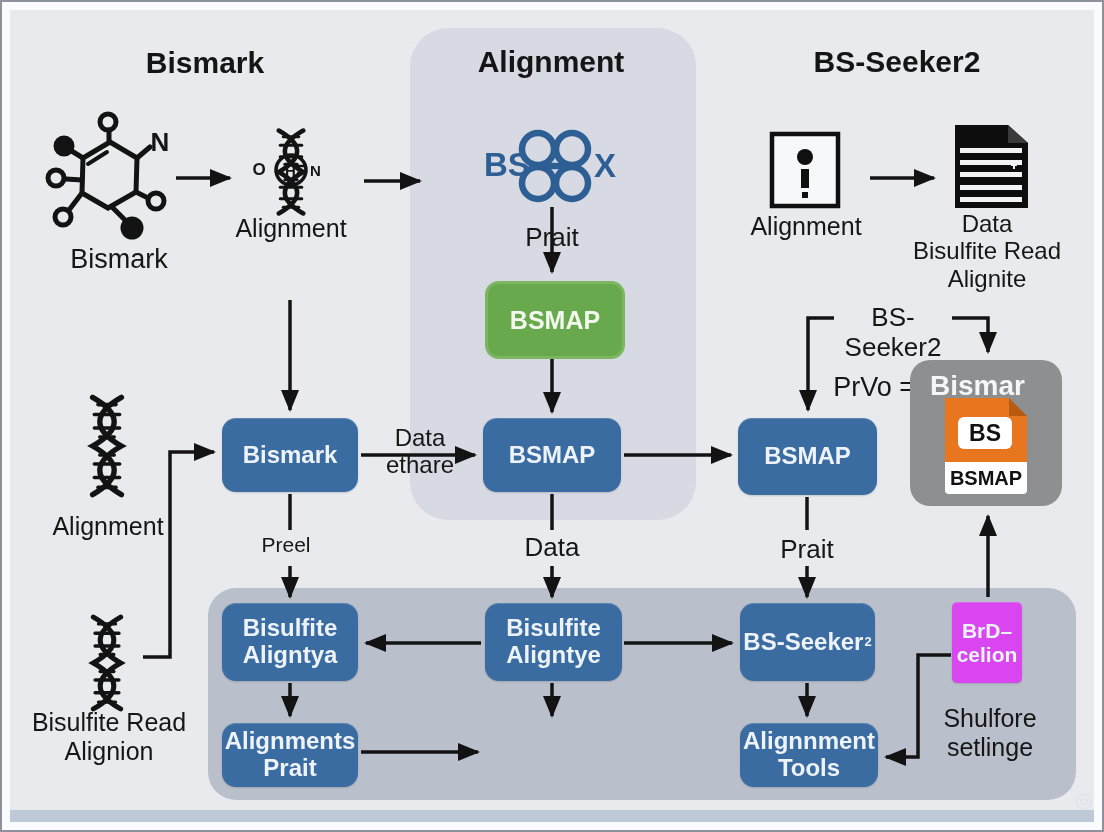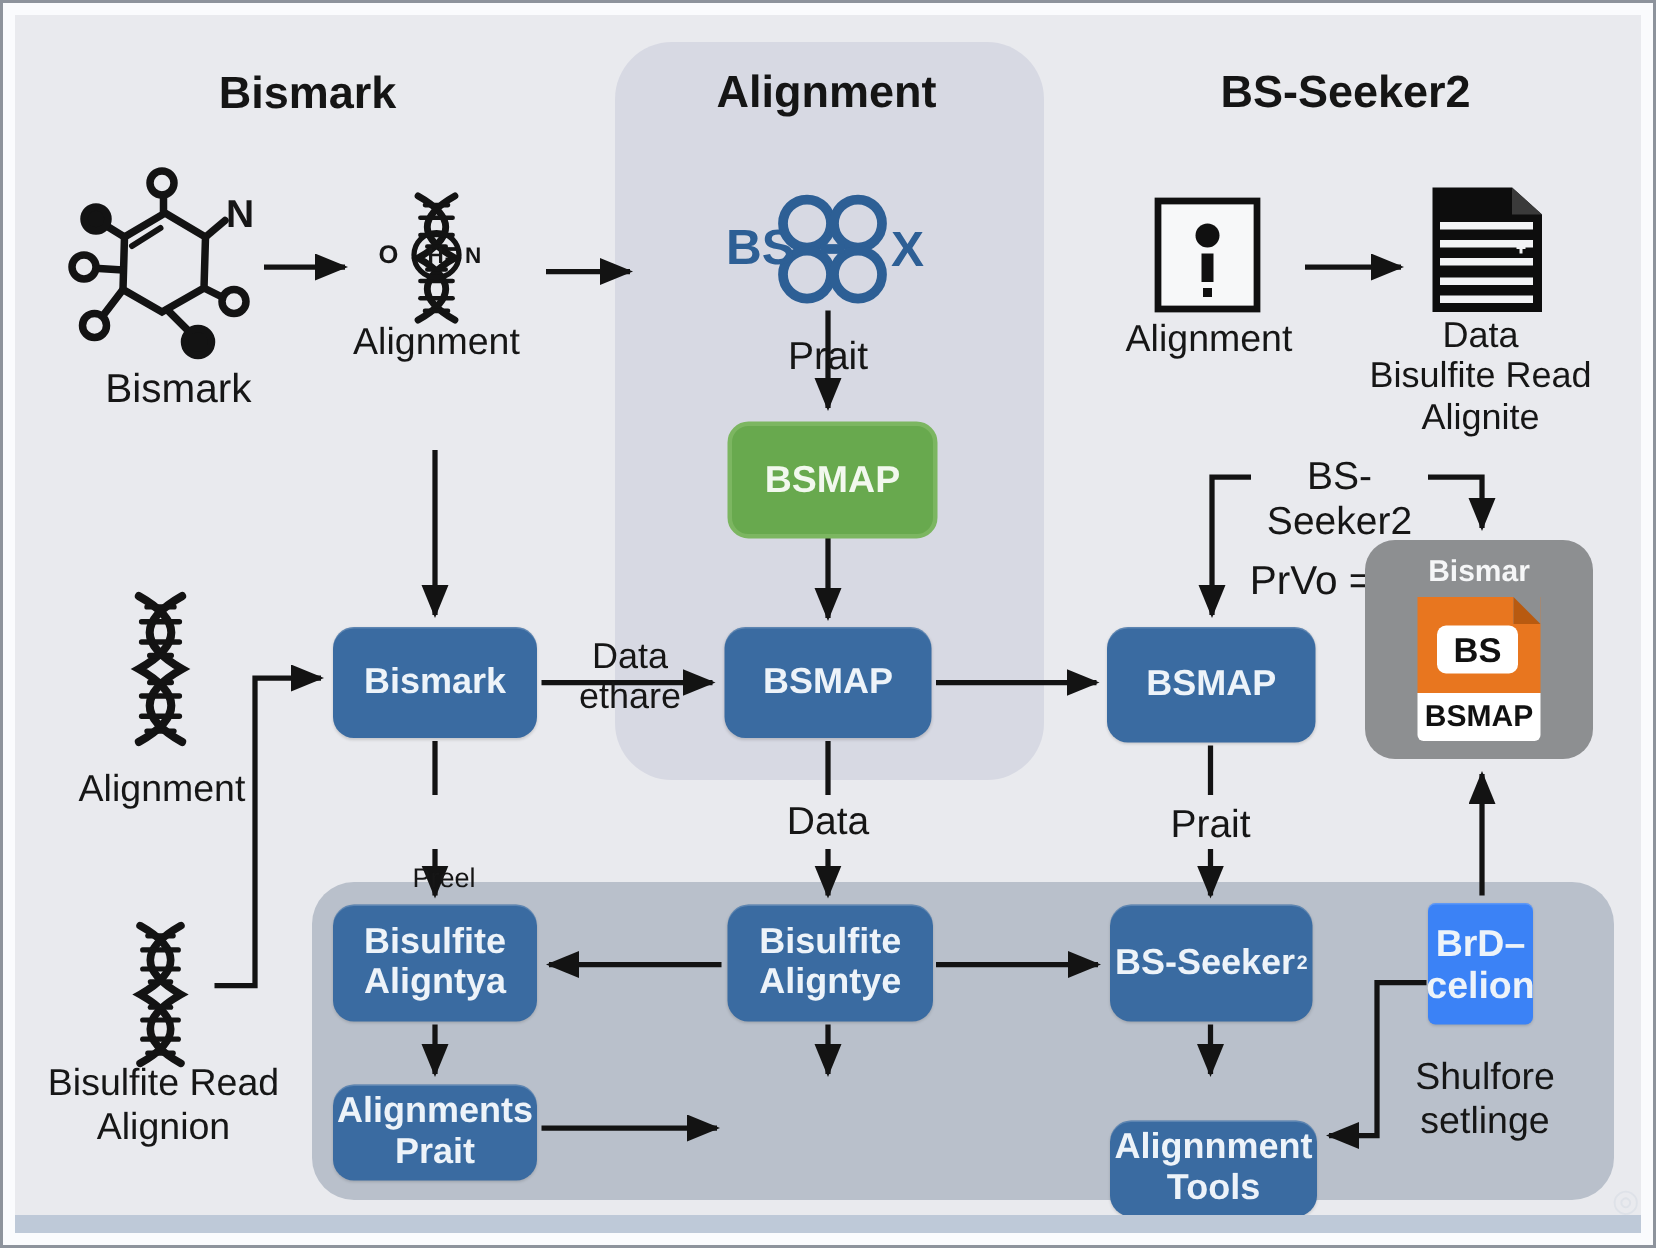--- a/index.html
+++ b/index.html
@@ -31,34 +31,34 @@
        font-weight:bold;font-size:24px;border-radius:14px;display:flex;
        align-items:center;justify-content:center;text-align:center;
        white-space:pre-line;line-height:1.12;
        box-shadow:inset 0 1px 0 rgba(255,255,255,.18), 0 1px 2px rgba(0,0,0,.15);}
   .greenbox{position:absolute;z-index:3;background:var(--green);
        border:3px solid var(--green-border);color:#f2f8ee;font-weight:bold;
        font-size:25px;border-radius:14px;display:flex;align-items:center;
        justify-content:center;}
   .graybox{position:absolute;z-index:3;left:910px;top:360px;width:152px;height:146px;
        background:var(--gray-box);border-radius:20px;}
-  .graybox-title{position:absolute;left:0;top:10px;width:100%;text-align:center;
-       color:#f5f6f7;font-weight:bold;font-size:20px;}
+  .graybox-title{position:absolute;left:0;top:10px;width:100%;
+       color:#f5f6f7;font-weight:bold;font-size:28px;padding-left:20px;}
   .file-icon{position:absolute;left:35px;top:38px;width:82px;height:96px;}
   .file-orange{position:absolute;left:0;top:0;width:82px;height:64px;
        background:var(--orange);}
   .file-fold{position:absolute;right:0;top:0;width:0;height:0;
        border-left:18px solid var(--orange-fold);border-top:18px solid var(--gray-box);}
   .file-bs{position:absolute;left:13px;top:19px;width:54px;height:32px;background:#ffffff;
        border-radius:6px;display:flex;align-items:center;justify-content:center;
        color:#111;font-weight:bold;font-size:23px;}
   .file-strip{position:absolute;left:0;top:64px;width:82px;height:32px;background:#ffffff;
        display:flex;align-items:center;justify-content:center;color:#111;
        font-weight:bold;font-size:20px;border-radius:0 0 4px 4px;}
-  .brdbox{border-radius:5px;font-size:25px;background:#3b82f6;}
+  .brdbox{border-radius:5px;font-size:21px;background:#d946ef;}
   .logo-txt{position:absolute;z-index:3;font-weight:bold;font-size:33px;
        color:var(--logo-blue);}
   .sup{font-size:13px;vertical-align:super;margin-left:1px;}
   .watermark{position:absolute;z-index:5;left:1012px;top:788px;width:84px;height:28px;
        color:rgba(215,220,228,0.6);font-size:21px;letter-spacing:3px;text-align:right;}
 </style>
 </head>
 <body>
 
 <div class="frame">
@@ -212,34 +212,34 @@
   <div class="graybox">
     <div class="graybox-title">Bismar</div>
     <div class="file-icon">
       <div class="file-orange"></div>
       <div class="file-fold"></div>
       <div class="file-bs">BS</div>
       <div class="file-strip">BSMAP</div>
     </div>
   </div>
 
-  <div class="lbl" style="left:258px;top:533px;width:76px;font-size:18px;margin-top:42px;">Preel</div>
+  <div class="lbl" style="left:248px;top:533px;width:76px;font-size:21px;">Preel</div>
   <div class="lbl" style="left:514px;top:533px;width:76px;font-size:26px;">Data</div>
   <div class="lbl" style="left:769px;top:535px;width:76px;font-size:26px;">Prait</div>
 
   <div class="bluebox" style="left:222px;top:603px;width:136px;height:78px;">Bisulfite
 Aligntya</div>
   <div class="bluebox" style="left:485px;top:603px;width:137px;height:78px;">Bisulfite
 Aligntye</div>
   <div class="bluebox" style="left:740px;top:603px;width:135px;height:78px;text-align:center;"><span>BS-Seeker</span><span class="sup">2</span></div>
   <div class="bluebox brdbox" style="left:952px;top:602px;width:70px;height:81px;">BrD–
 celion</div>
   <div class="bluebox" style="left:222px;top:723px;width:136px;height:64px;">Alignments
 Prait</div>
-  <div class="bluebox" style="left:740px;top:723px;width:138px;height:64px;margin-top:24px;">Alignnment
+  <div class="bluebox" style="left:740px;top:723px;width:138px;height:64px;">Alignnment
 Tools</div>
   <div class="lbl" style="left:915px;top:704px;width:150px;">Shulfore
 setlinge</div>
 
   <div class="lbl" style="left:25px;top:708px;width:168px;">Bisulfite Read
 Alignion</div>
 
   <div class="watermark">◎</div>
 
   <div class="frame-border"></div>

